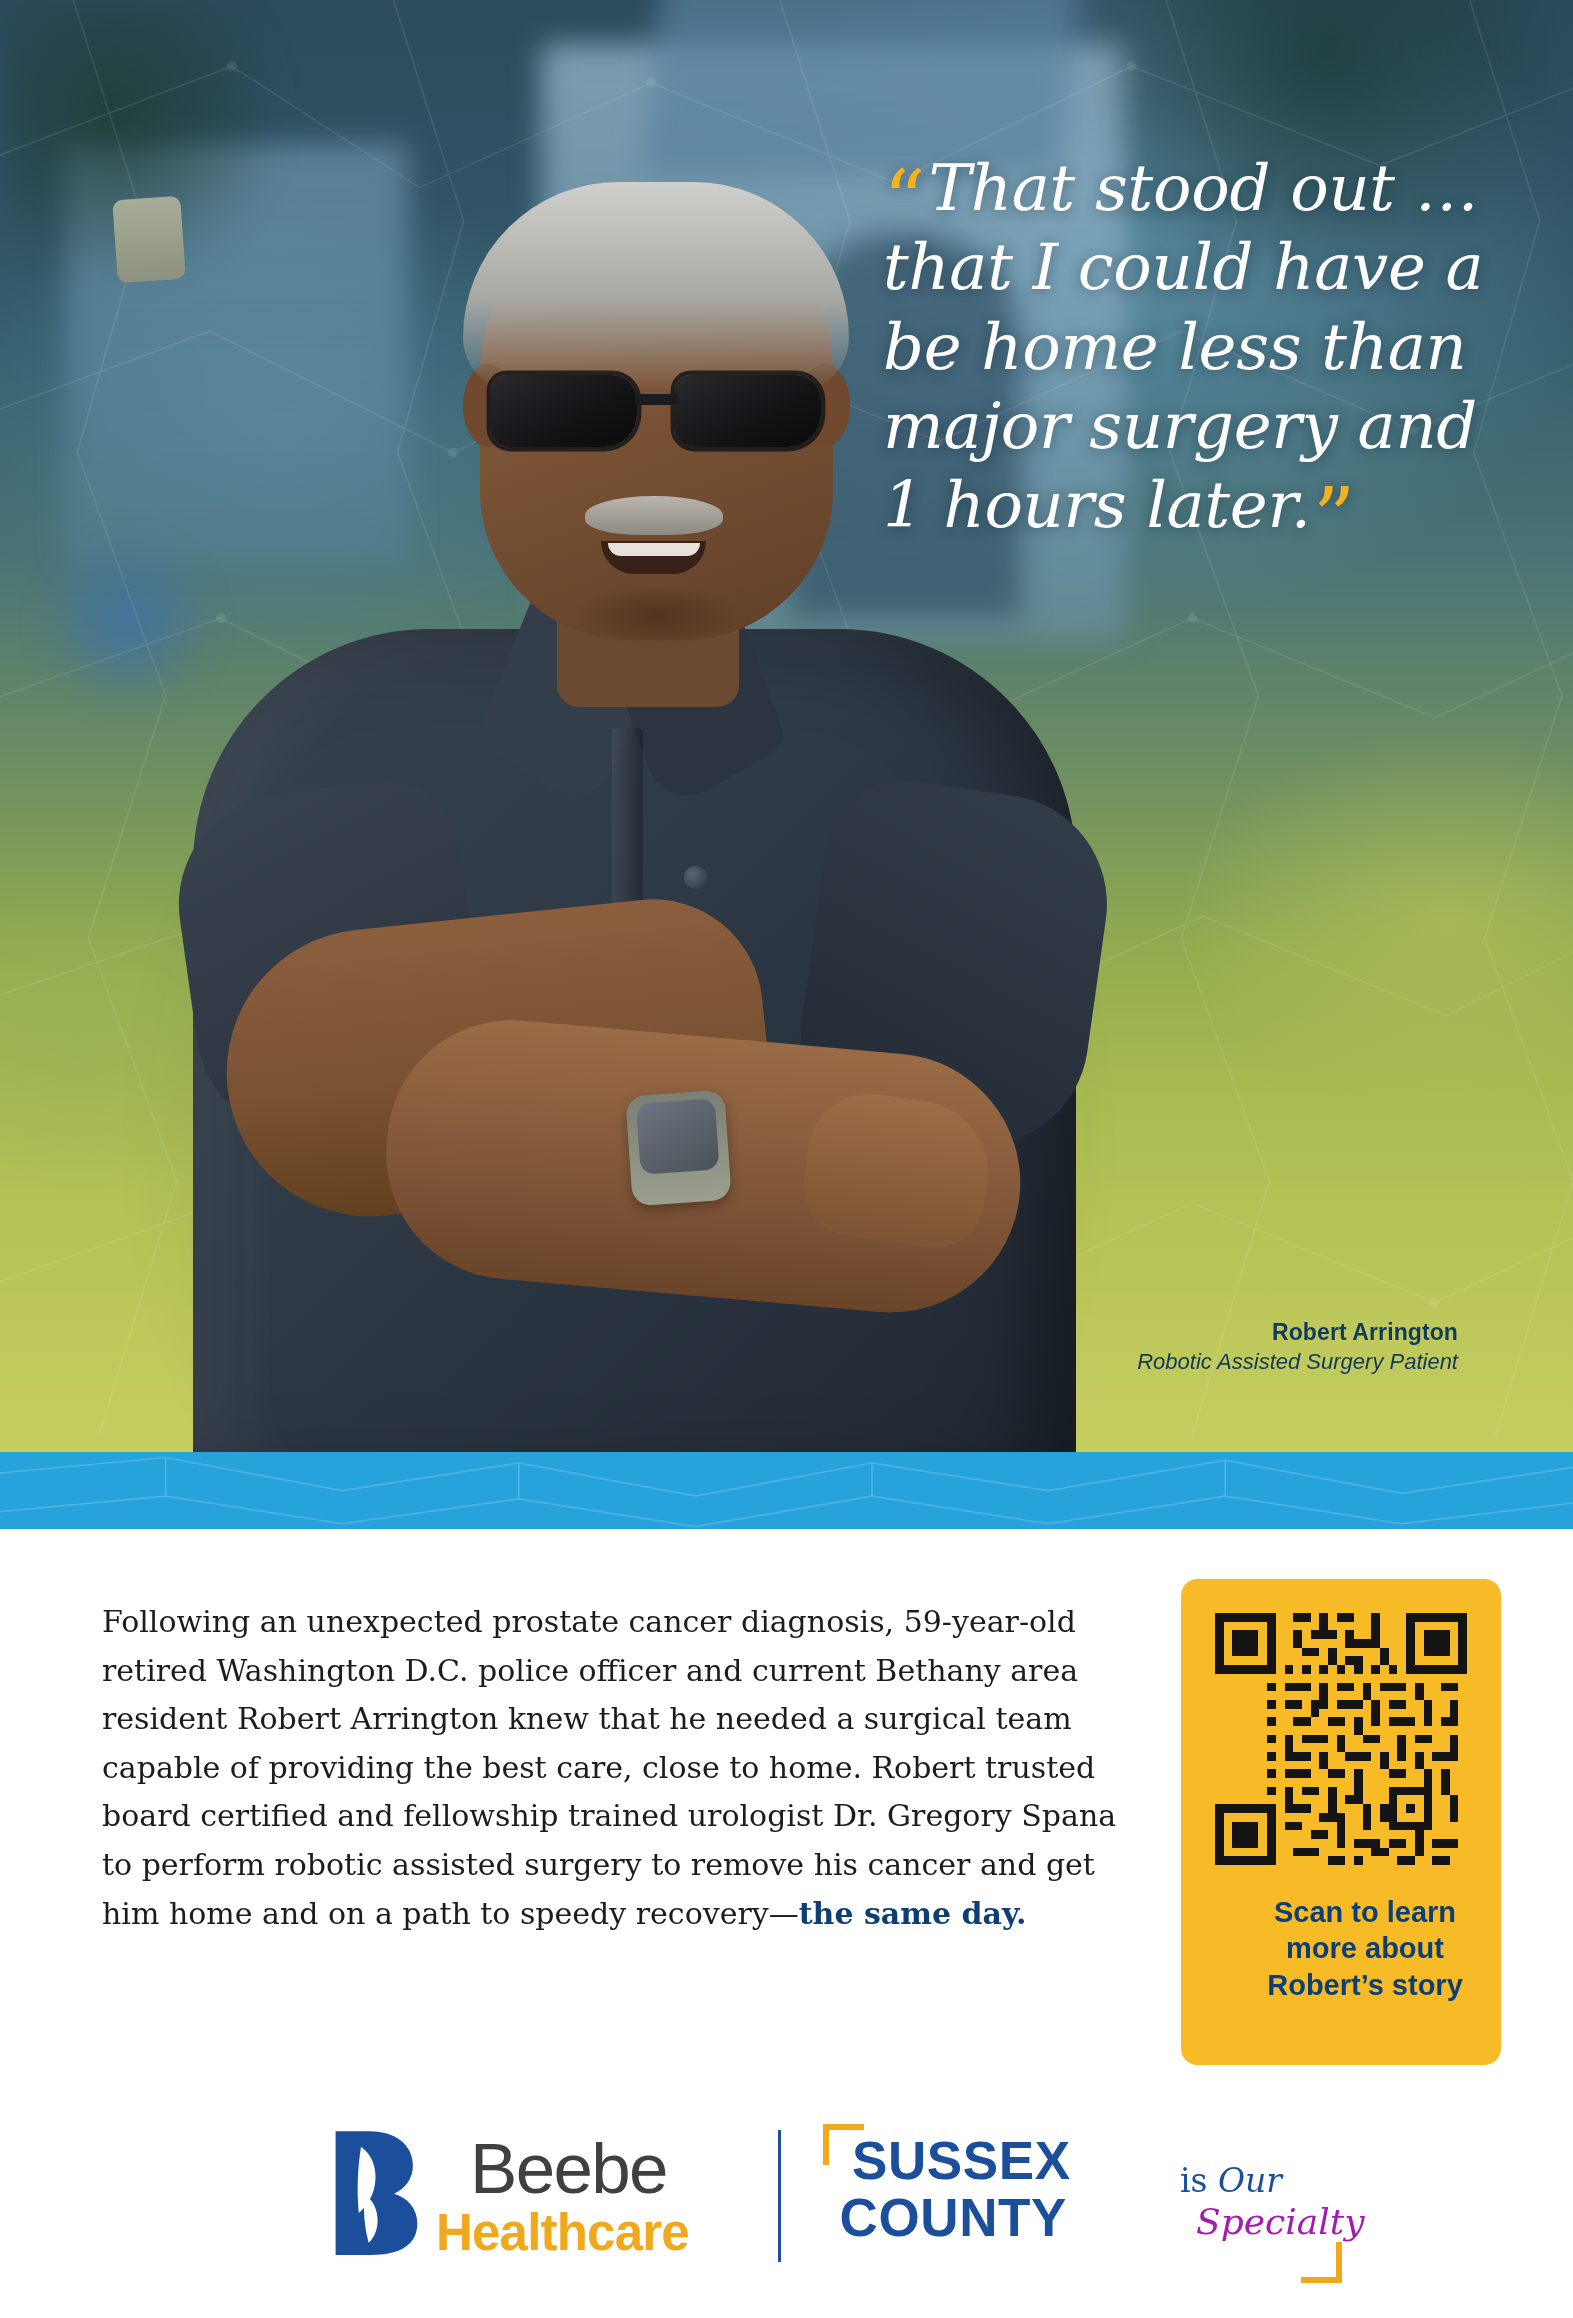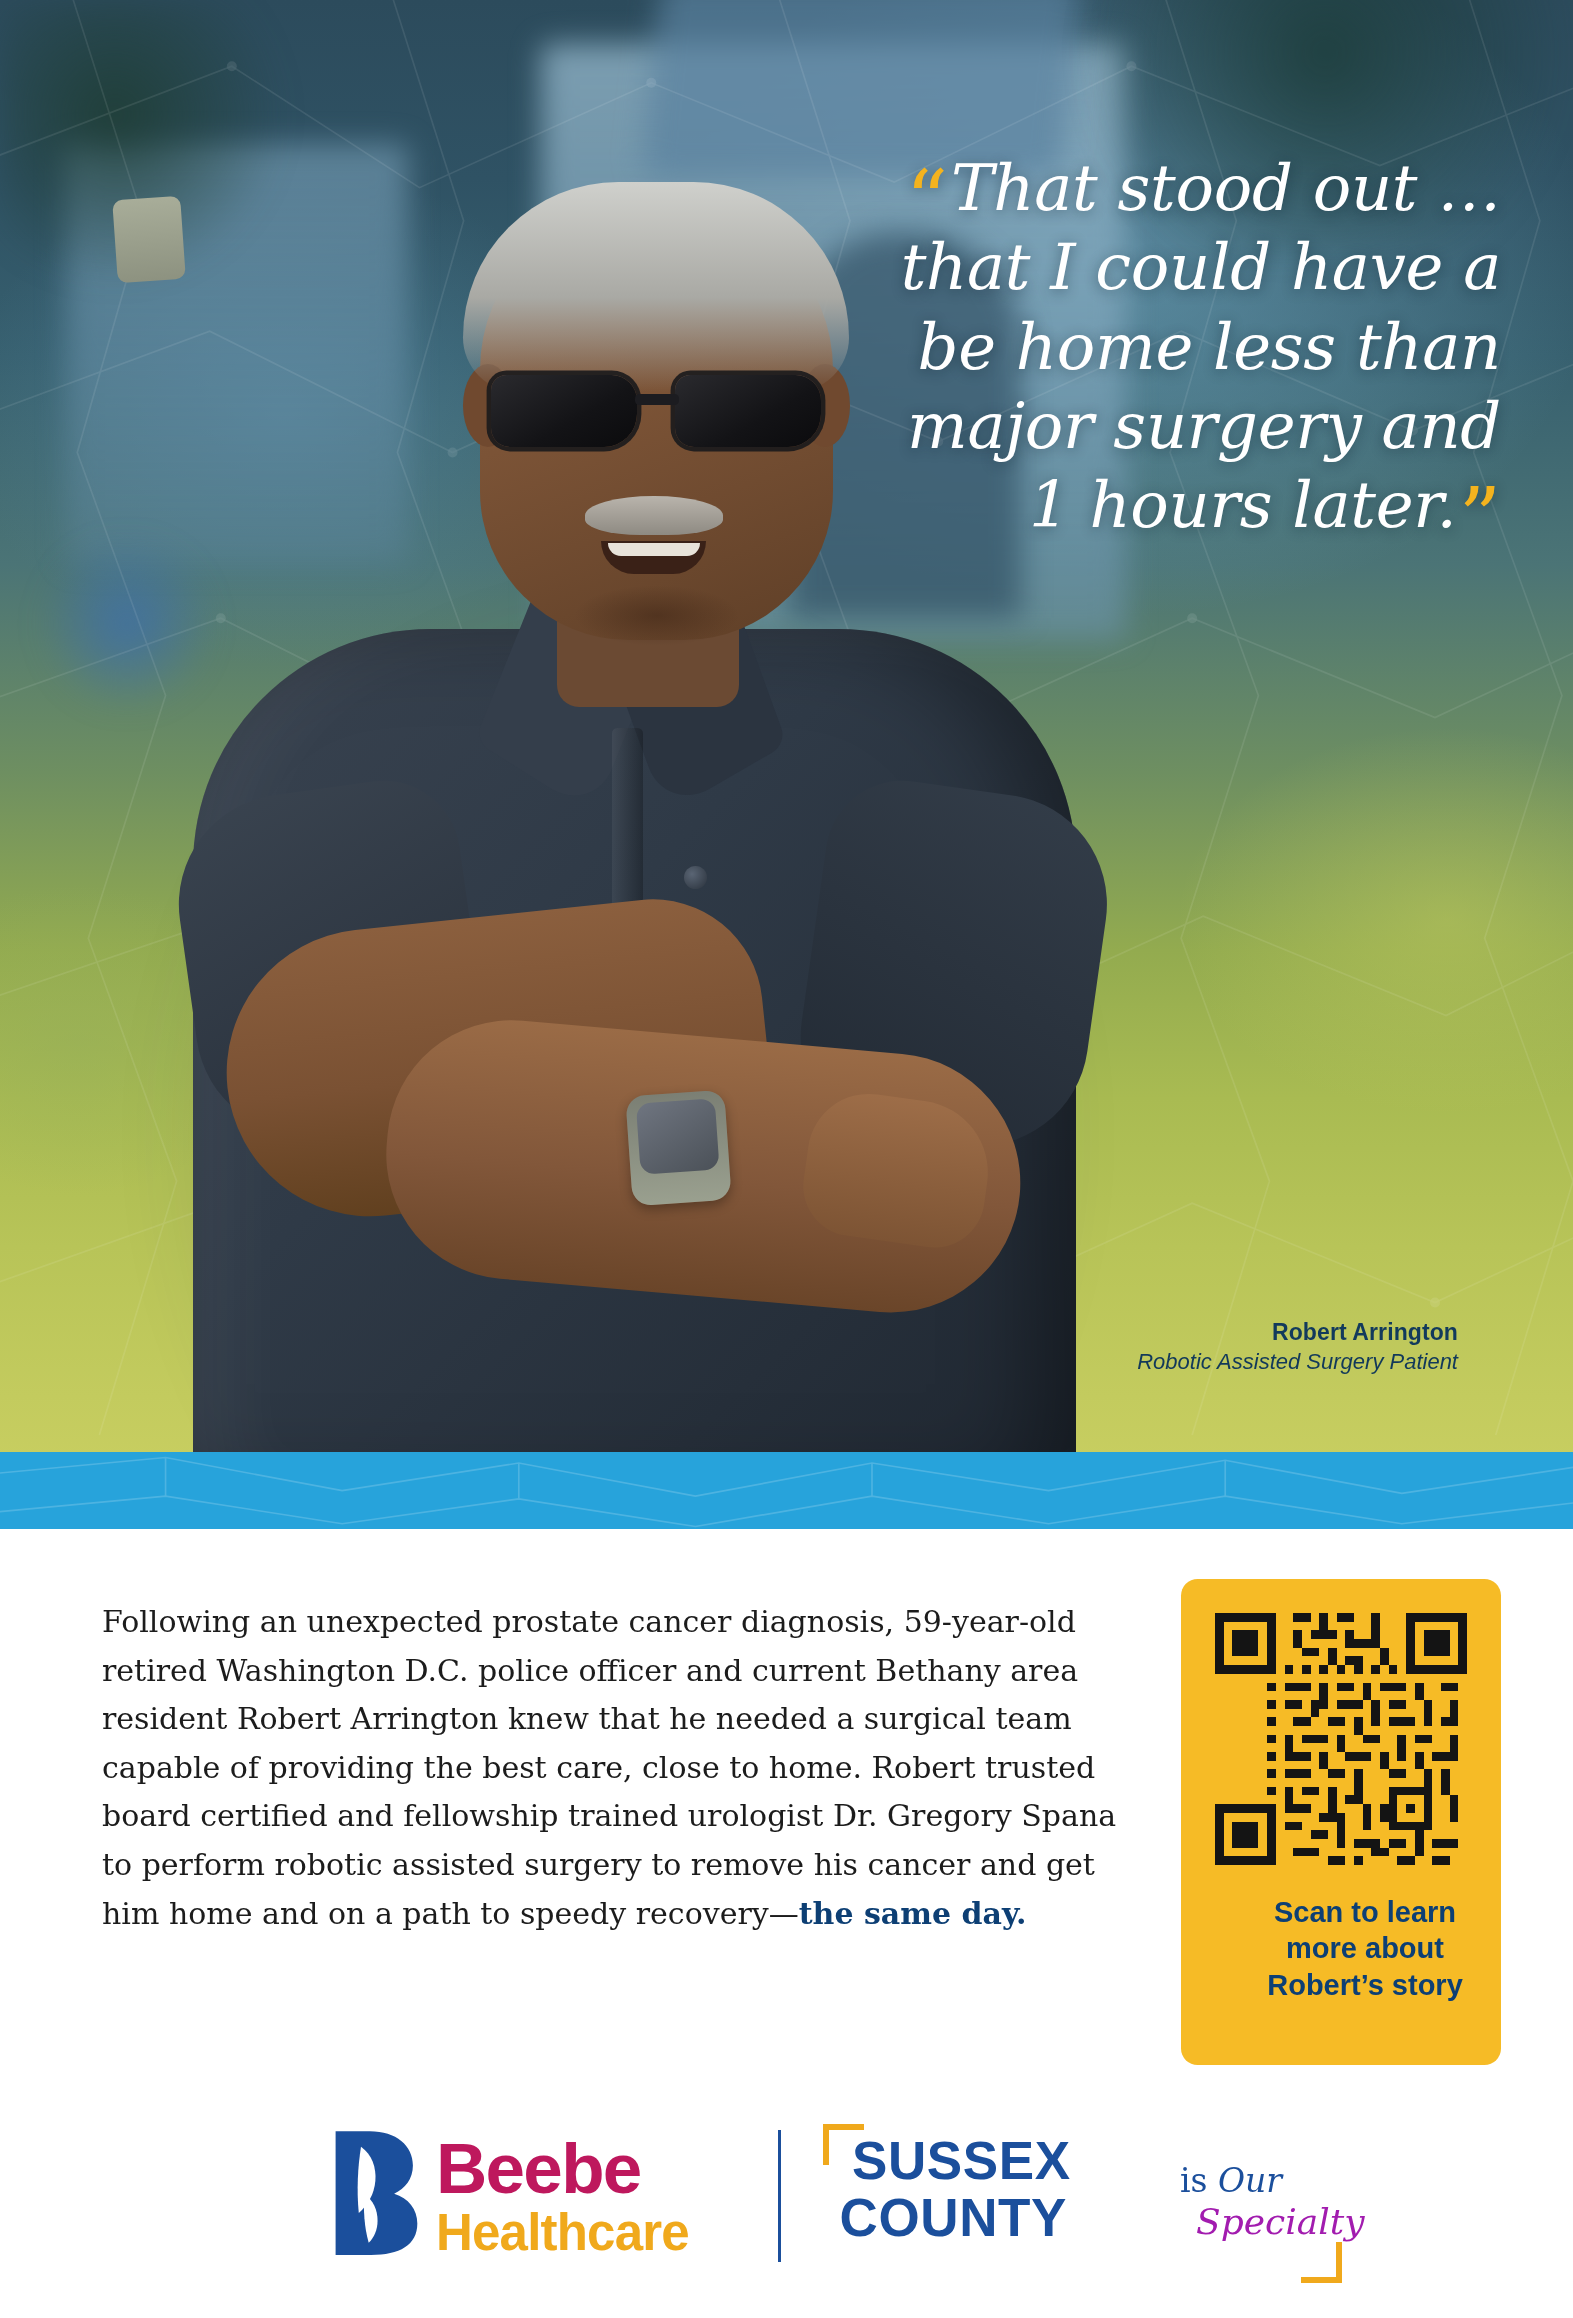--- a/index.html
+++ b/index.html
@@ -276,21 +276,21 @@
     background: linear-gradient(to bottom, #a8ad99, #8d9280);
     border-radius: 10px; transform: rotate(-4deg);
   }
 
   
   .quote-block {
     position: absolute;
     left: 883px;
     top: 149px;
     width: 618px;
-    text-align: right;
+    text-align: left;
     color: #ffffff;
   }
   .quote-text {
     font-family: "DejaVu Serif", serif;
     font-style: italic;
     font-size: 64px;
     line-height: 1.24;
     color: #ffffff;
     letter-spacing: -0.3px;
     text-shadow: 0 2.2px 13.2px rgba(10,30,45,0.45);
@@ -419,25 +419,26 @@
     position: absolute;
     left: 0; top: 3.3px;
     width: 97px; height: 127px;
   }
   .beebe-words {
     position: absolute;
     left: 105px; top: 7.7px;
   }
   .beebe-word-1 {
     font-family: "Liberation Sans", sans-serif;
-    font-weight: bold;
+    font-weight: normal;
     font-size: 71px;
     line-height: 1.0;
-    color: #be185d;
+    color: #404040;
     letter-spacing: -1.7px;
+    margin-left: 34px;
   }
   .beebe-word-2 {
     font-family: "Liberation Sans", sans-serif;
     font-weight: bold;
     font-size: 51px;
     line-height: 1.05;
     color: #f0a91c;
     letter-spacing: -0.8px;
     margin-top: 2.2px;
   }

